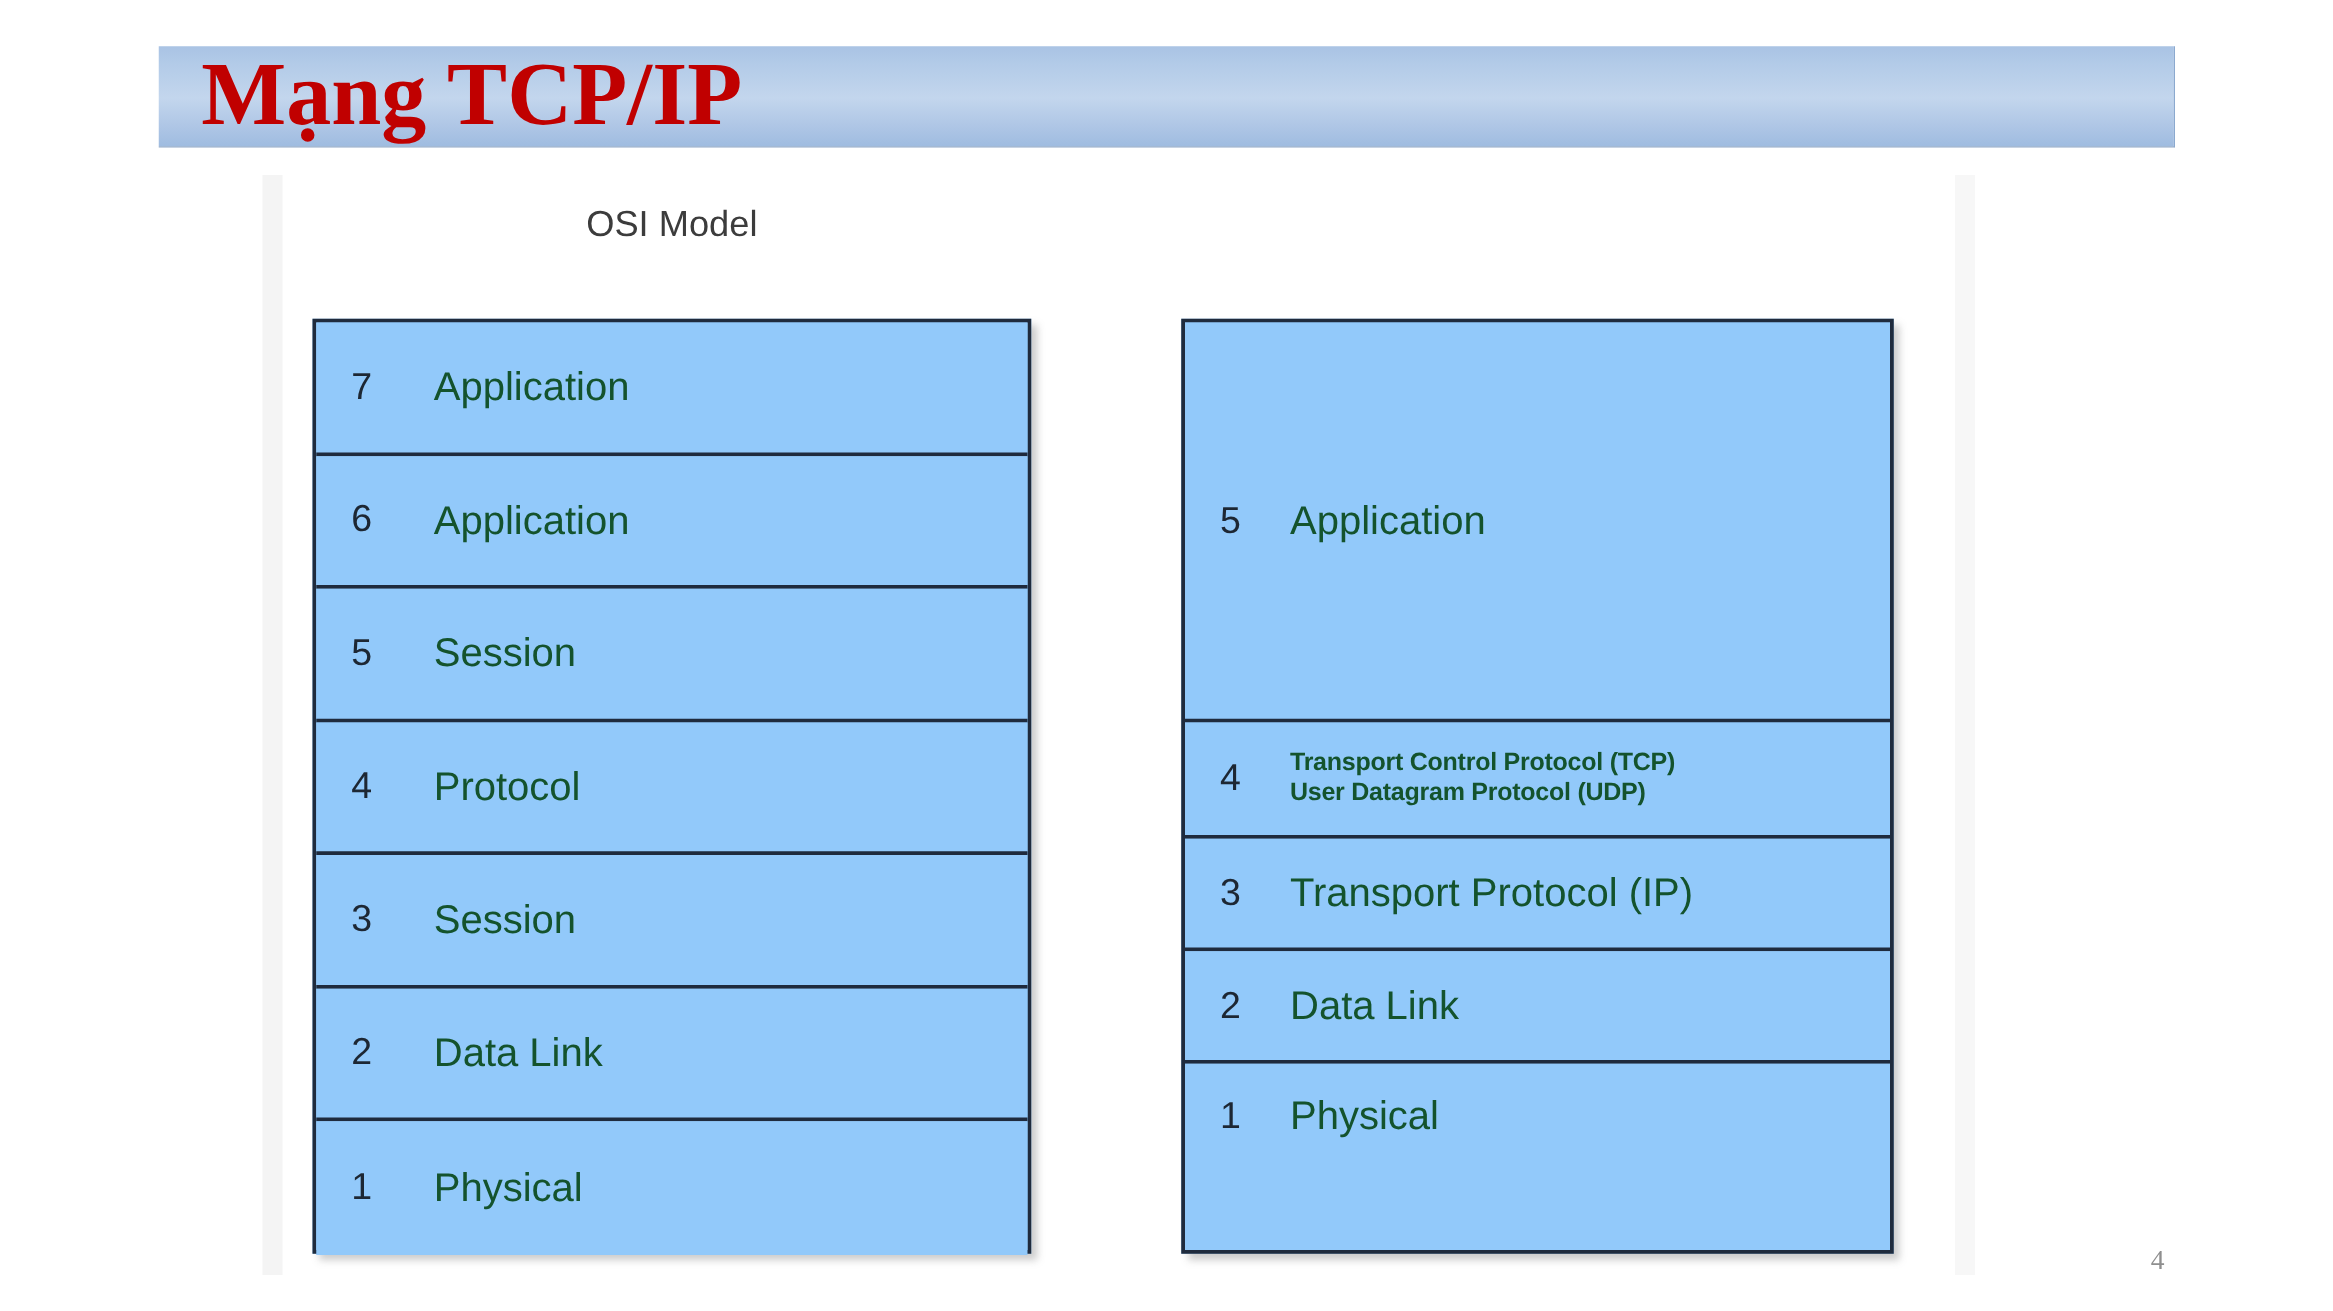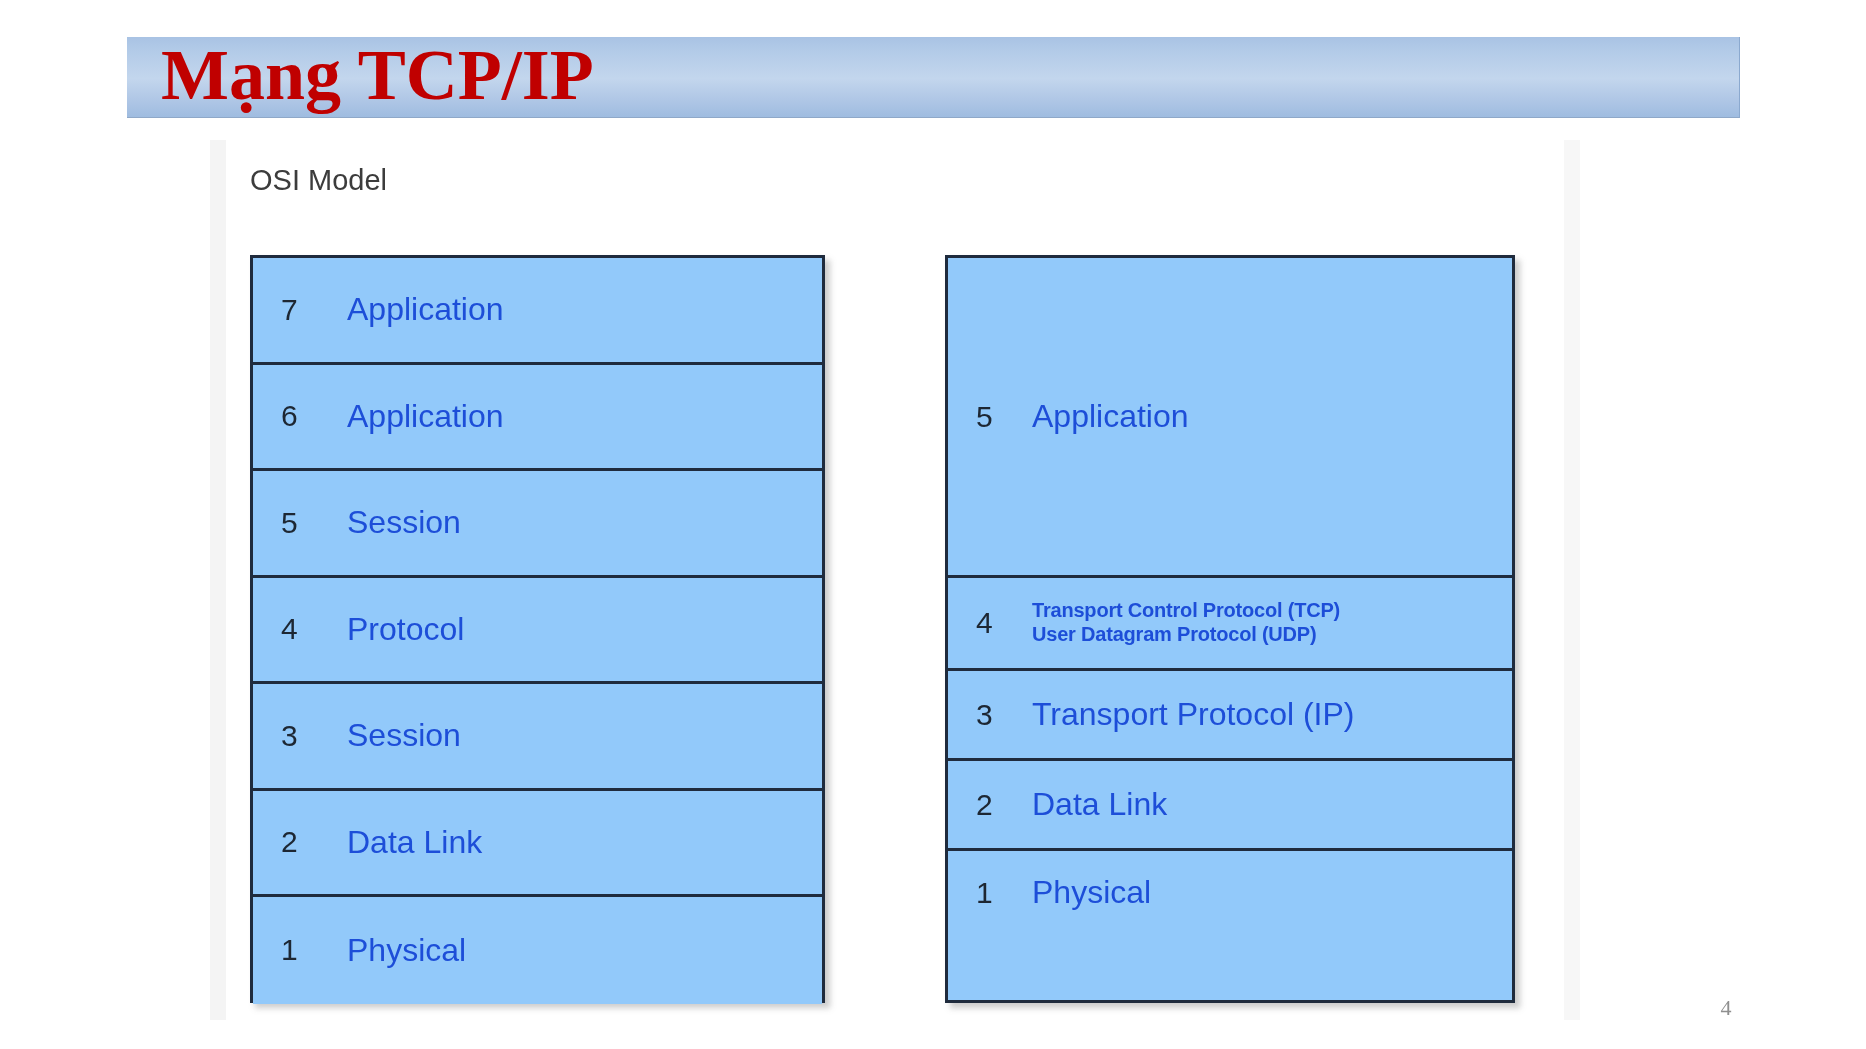--- a/index.html
+++ b/index.html
@@ -64,21 +64,21 @@
     height: 880px;
     background: #f7f7f7;
   }
 
   
   .col-header {
     position: absolute;
     font-family: "Liberation Sans", sans-serif;
     font-size: 29px;
     color: #3c3c3c;
-    text-align: left;
+    text-align: center;
     white-space: nowrap;
   }
   #osi-header   { left: 40px;  top: 24px;  width: 575px; }
   #tcpip-header { left: 735px; top: 24px;  width: 570px; }
 
   
   .stack {
     position: absolute;
     box-sizing: border-box;
     border: 3px solid #1f2b3d;
@@ -100,21 +100,21 @@
 
   .layer-num {
     flex: 0 0 auto;
     font-size: 30px;
     color: #1d2733;
     text-align: left;
   }
   .layer-label {
     flex: 1 1 auto;
     font-size: 32px;
-    color: #1d4ed8;
+    color: #14532d;
     white-space: pre-line;
     line-height: 1.02;
   }
 
   
   #osi-stack .layer-row { height: 106.5px; padding-left: 28px; }
   #osi-stack .layer-num { width: 66px; }
 
   
   #tcpip-stack .layer-row { padding-left: 28px; }

